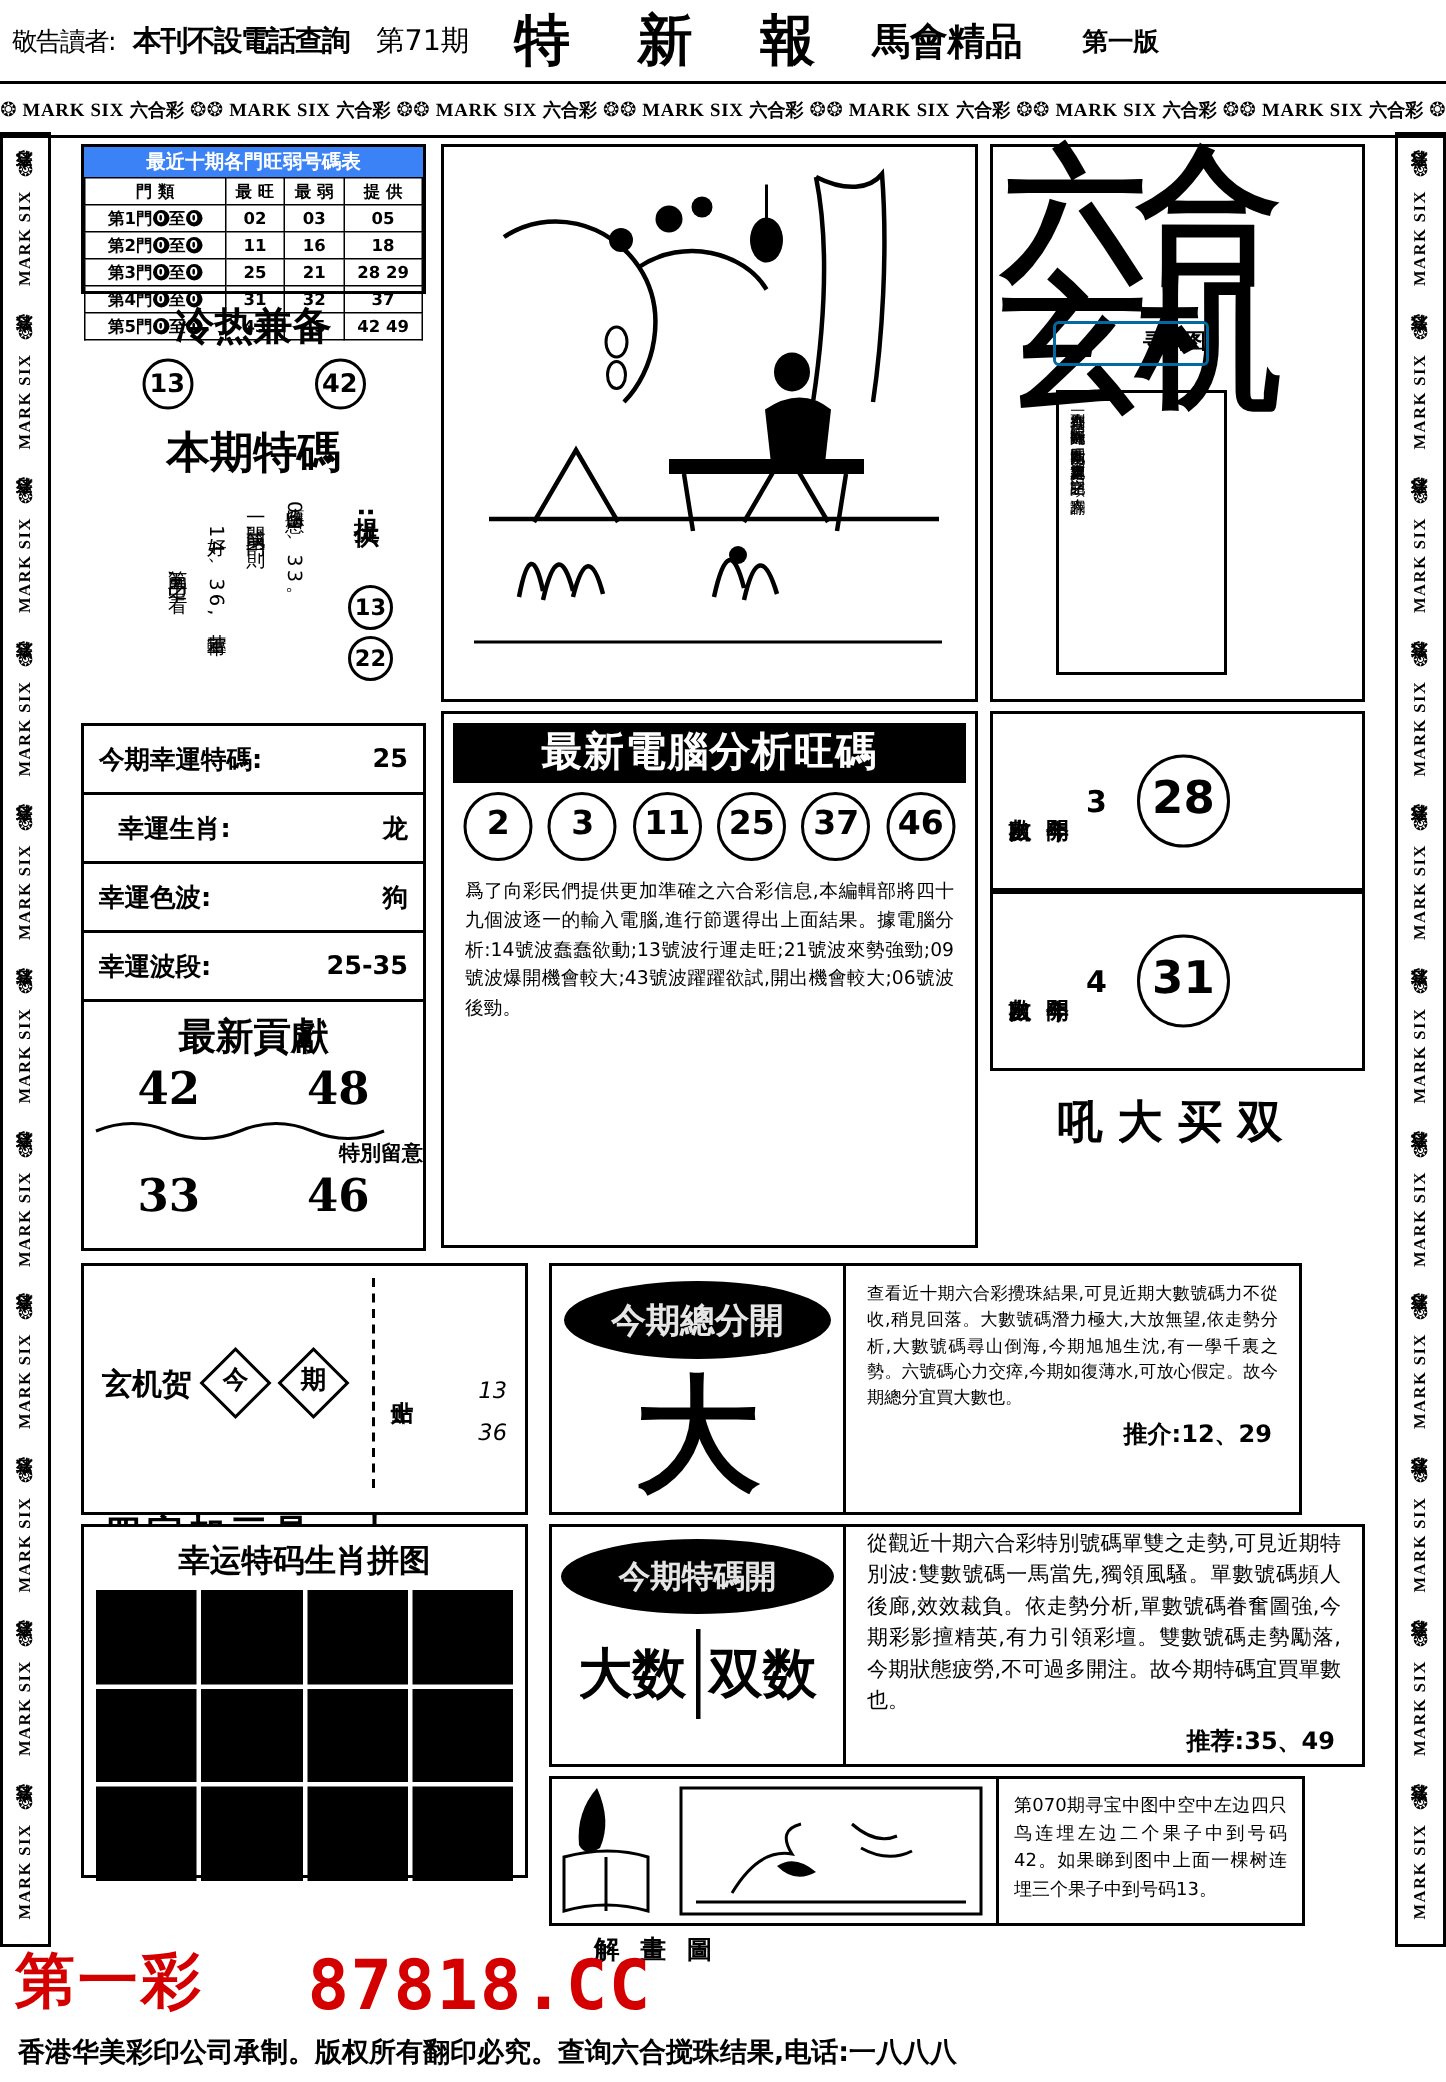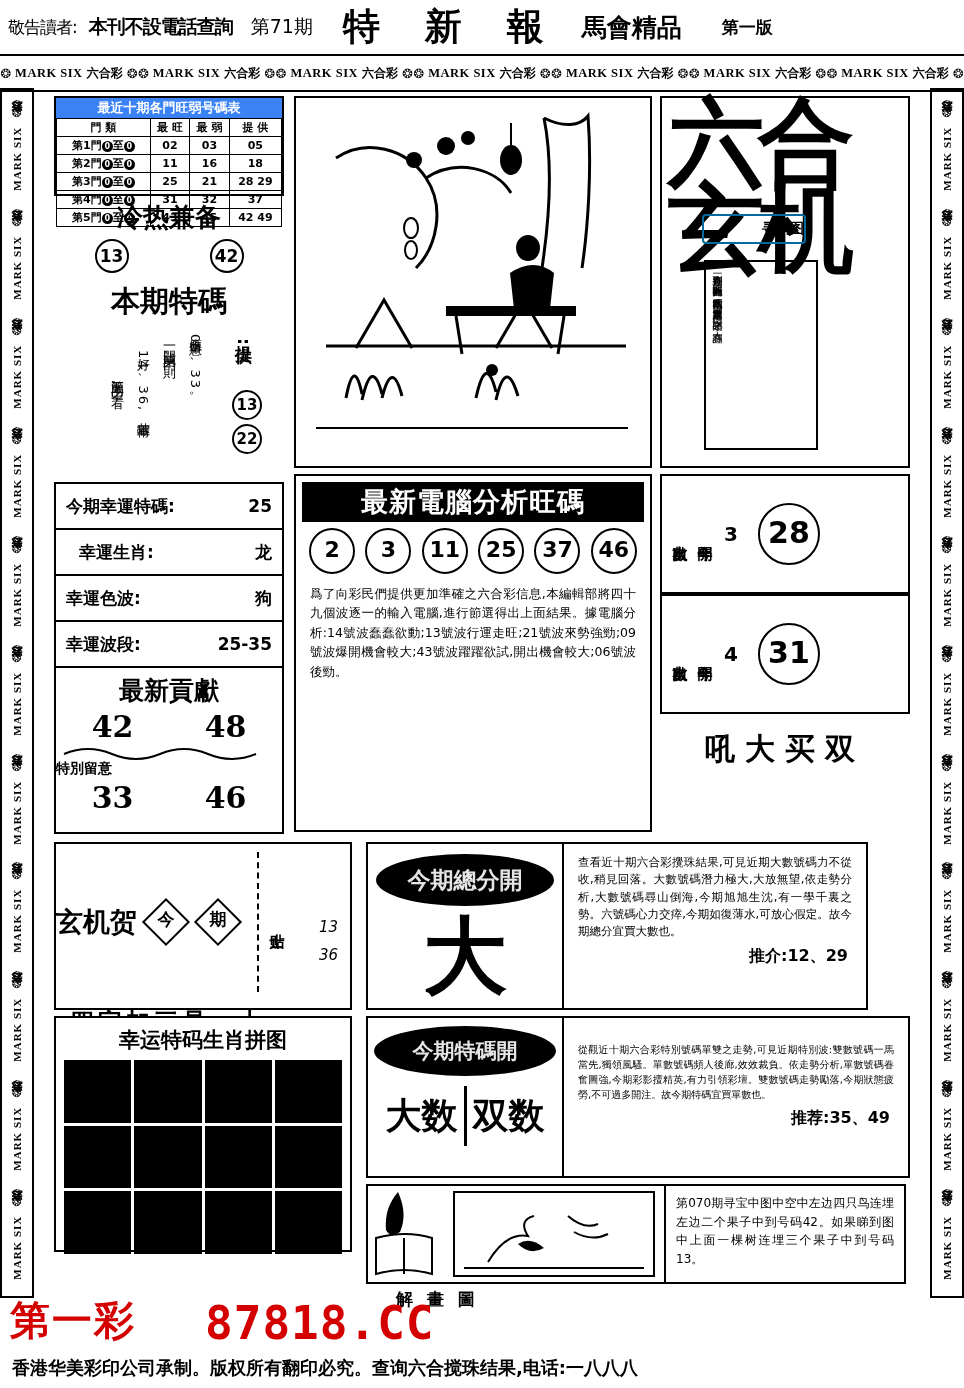--- a/index.html
+++ b/index.html
@@ -305,30 +305,30 @@
 
     <div class="box" style="left:18px;top:574px;width:230px;height:168px;">
       <div class="hdr-cn" style="font-size:25px;margin-top:6px;">最新貢獻</div>
       <div style="display:flex;justify-content:space-around;font-size:30px;font-weight:bold;font-family:'DejaVu Serif',serif;margin-top:2px;">
         <span>42</span>
         <span>48</span>
       </div>
       <svg width="226" height="16" style="display:block;">
         <path d="M8 10 Q 32 0 56 10 T 104 10 T 152 10 T 200 10" stroke="#000" stroke-width="2" fill="none"></path>
       </svg>
-      <div style="text-align:left;font-size:14px;font-weight:bold;">特別留意</div>
+      <div style="text-align:right;font-size:14px;font-weight:bold;">特別留意</div>
       <div style="display:flex;justify-content:space-around;font-size:30px;font-weight:bold;font-family:'DejaVu Serif',serif;margin-top:2px;">
         <span>33</span>
         <span>46</span>
       </div>
     </div>
 
     <div class="box" style="left:18px;top:750px;width:298px;height:168px;">
       <div style="display:flex;align-items:center;margin-top:8px;">
-        <span class="bigcn" style="font-size:27px;margin-left:0;">玄机贺</span>
+        <span class="bigcn" style="font-size:20px;margin-left:12px;">玄机贺</span>
         <span style="display:inline-block;width:30px;height:30px;border:2px solid #000;transform:rotate(45deg);margin-left:12px;position:relative;">
           <span class="bigcn" style="position:absolute;left:5px;top:2px;transform:rotate(-45deg);font-size:17px;">今</span>
         </span>
         <span style="display:inline-block;width:30px;height:30px;border:2px solid #000;transform:rotate(45deg);margin-left:18px;position:relative;">
           <span class="bigcn" style="position:absolute;left:5px;top:2px;transform:rotate(-45deg);font-size:17px;">期</span>
         </span>
         <span style="margin-left:22px;border-left:2px dashed #000;height:140px;"></span>
         <span class="vline bigcn" style="font-size:15px;margin-left:8px;">贴士</span>
       </div>
       <div class="bigcn" style="font-size:24px;margin:14px 0 0 14px;letter-spacing:4px;">四字加三是一十</div>
@@ -440,39 +440,39 @@
 
     <div class="box" style="left:330px;top:924px;width:198px;height:162px;">
       <div class="ellipse" style="width:176px;height:44px;margin:8px auto 0;font-size:21px;">今期特碼開</div>
       <div style="display:flex;align-items:center;justify-content:center;margin-top:10px;">
         <span class="bigcn" style="font-size:36px;">大数</span>
         <span style="border-left:3px solid #000;height:60px;margin:0 6px;"></span>
         <span class="bigcn" style="font-size:36px;">双数</span>
       </div>
     </div>
     <div class="box" style="left:528px;top:924px;width:346px;height:162px;border-left:none;">
-      <div class="ptext" style="margin:24px 14px 0;font-size:10px;line-height:1.5;">從觀近十期六合彩特別號碼單雙之走勢,可見近期特別波:雙數號碼一馬當先,獨領風騷。單數號碼頻人後廊,效效裁負。依走勢分析,單數號碼眷奮圖強,今期彩影擅精英,有力引領彩壇。雙數號碼走勢勵落,今期狀態疲勞,不可過多開注。故今期特碼宜買單數也。</div>
+      <div class="ptext" style="margin:1px 14px 0;font-size:14px;line-height:1.5;">從觀近十期六合彩特別號碼單雙之走勢,可見近期特別波:雙數號碼一馬當先,獨領風騷。單數號碼頻人後廊,效效裁負。依走勢分析,單數號碼眷奮圖強,今期彩影擅精英,有力引領彩壇。雙數號碼走勢勵落,今期狀態疲勞,不可過多開注。故今期特碼宜買單數也。</div>
       <div style="text-align:right;margin:6px 18px 0;font-size:16px;font-weight:bold;">
         <span>推荐:</span><span>35、49</span>
       </div>
     </div>
 
     <div class="box" style="left:330px;top:1092px;width:300px;height:100px;">
       <svg width="294" height="96" viewBox="0 0 294 96">
         <path d="M30 6 q10 22 2 40 q-10 6 -14 -2 q-2 -22 12 -38 z" fill="#000"></path>
         <path d="M8 52 q30 -8 56 0 l0 36 q-28 -8 -56 0 z" fill="none" stroke="#000" stroke-width="2"></path>
         <path d="M36 52 l0 36" stroke="#000" stroke-width="2"></path>
         <rect x="86" y="6" width="200" height="84" fill="none" stroke="#000" stroke-width="2"></rect>
         <path d="M120 76 q18 -30 40 -26 q-10 -16 6 -20" stroke="#000" stroke-width="2" fill="none"></path>
         <path d="M200 30 q16 14 30 8 M206 46 q18 10 34 2" stroke="#000" stroke-width="2" fill="none"></path>
         <path d="M150 58 q12 -8 26 4 q-14 8 -26 -4z" fill="#000"></path>
         <path d="M96 82 h180" stroke="#000" stroke-width="2"></path>
       </svg>
     </div>
-    <div class="box" style="left:630px;top:1092px;width:240px;height:100px;border-left:none;">
+    <div class="box" style="left:630px;top:1092px;width:204px;height:100px;border-left:none;">
       <div class="ptext" style="margin:8px 10px;font-size:12px;">第070期寻宝中图中空中左边四只鸟连埋左边二个果子中到号码42。如果睇到图中上面一棵树连埋三个果子中到号码13。</div>
     </div>
     <div style="position:absolute;left:360px;top:1196px;font-size:17px;font-weight:bold;letter-spacing:4px;">解 畫 圖</div>
 
   </div>
 
   <div class="footer">
     <div class="fred">第一彩</div>
     <div class="fnum">87818.CC</div>
     <div class="fbot">香港华美彩印公司承制。版权所有翻印必究。查询六合搅珠结果,电话:一八八八</div>

